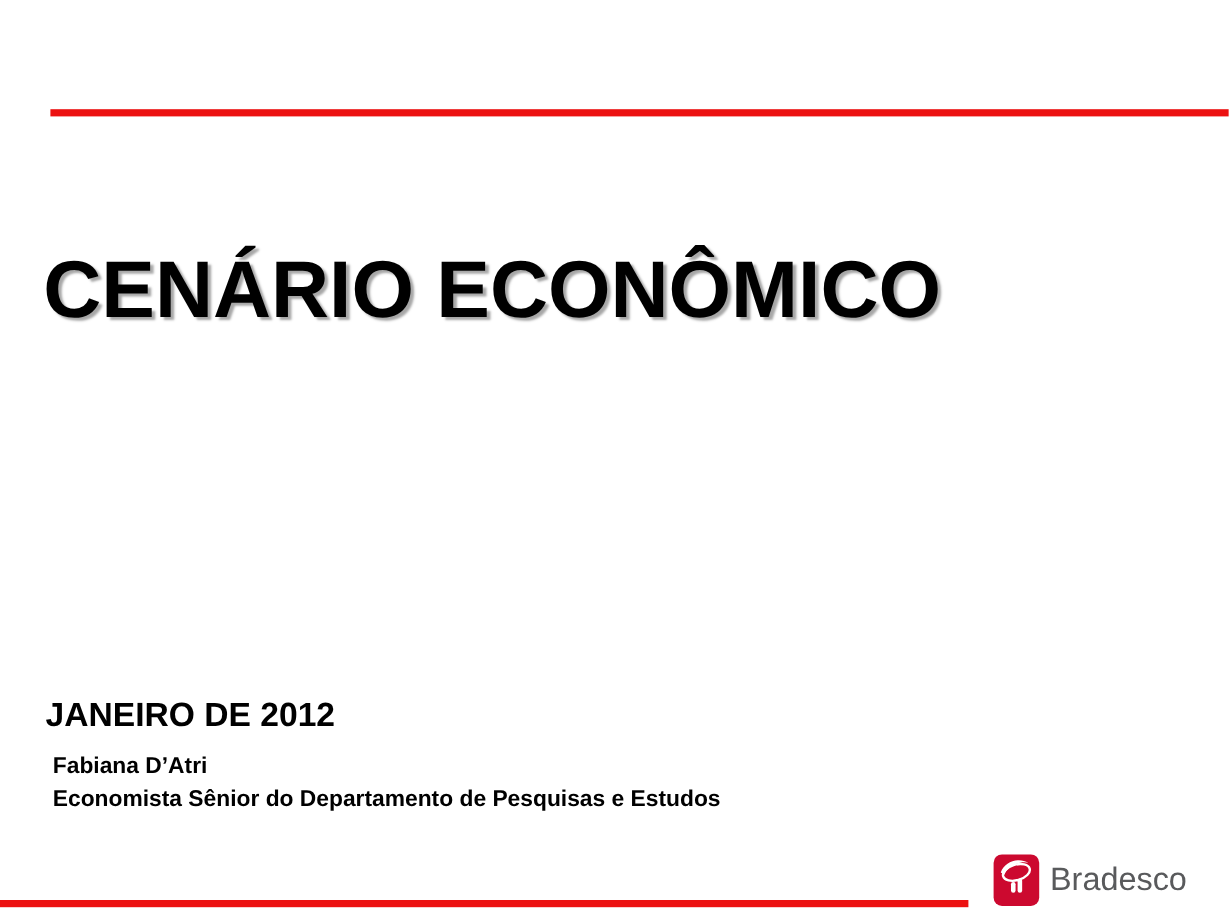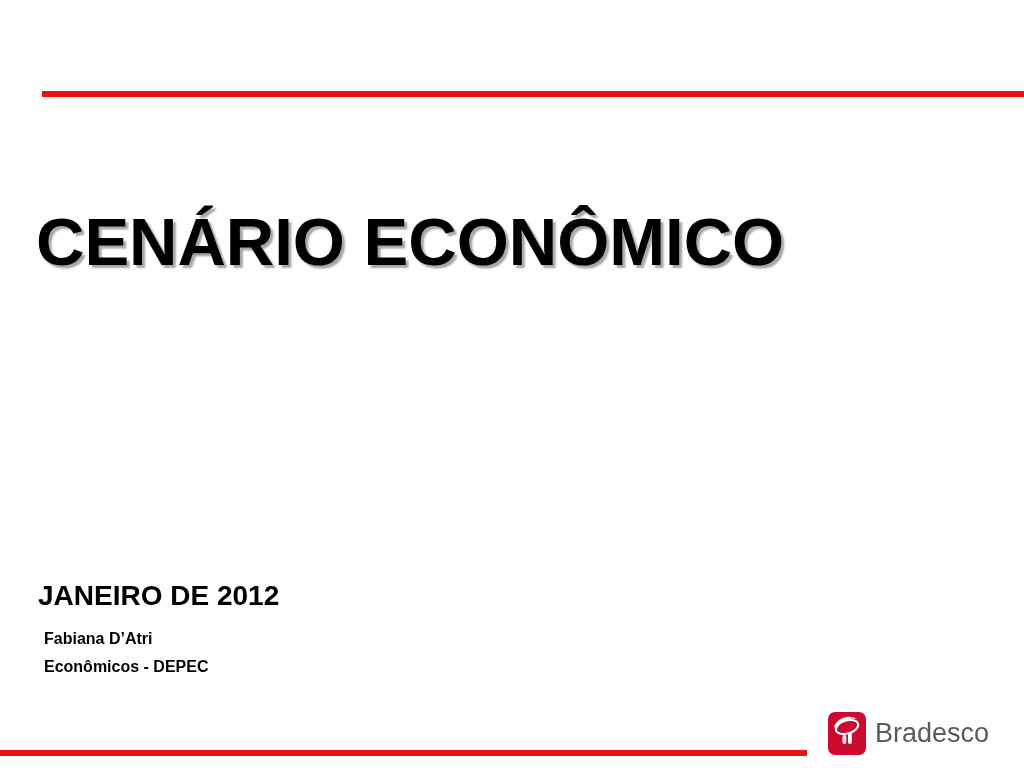--- a/index.html
+++ b/index.html
@@ -50,21 +50,21 @@
     font-size: 28px;
     line-height: 28px;
     font-weight: 700;
     color: #000000;
     white-space: nowrap;
   }
   .author {
     position: absolute;
     left: 44px;
     top: 625px;
-    font-size: 16px;
+    font-size: 19px;
     line-height: 28px;
     font-weight: 700;
     color: #000000;
     white-space: nowrap;
   }
   .logo {
     position: absolute;
     left: 828px;
     top: 712px;
     display: flex;
@@ -97,21 +97,21 @@
   <div class="rule rule-top"></div>
 
   <div class="title">
     <div>CENÁRIO ECONÔMICO</div>
   </div>
 
   <div class="date-label">JANEIRO DE 2012</div>
 
   <div class="author">
     <div>Fabiana D’Atri</div>
-    <div>Econômicos - DEPEC</div>
+    <div>Economista Sênior do Departamento de Pesquisas e Estudos</div>
   </div>
 
   <div class="rule rule-bottom"></div>
 
   <div class="logo">
     <div class="logo-mark">
       <span>
         <svg width="30" height="33" viewBox="0 0 30 33" aria-hidden="true">
 
           <path d="M2,12 C5,3 17,-1 25,4 C19,2 8,6 5,14 Z" fill="#ffffff"></path>

